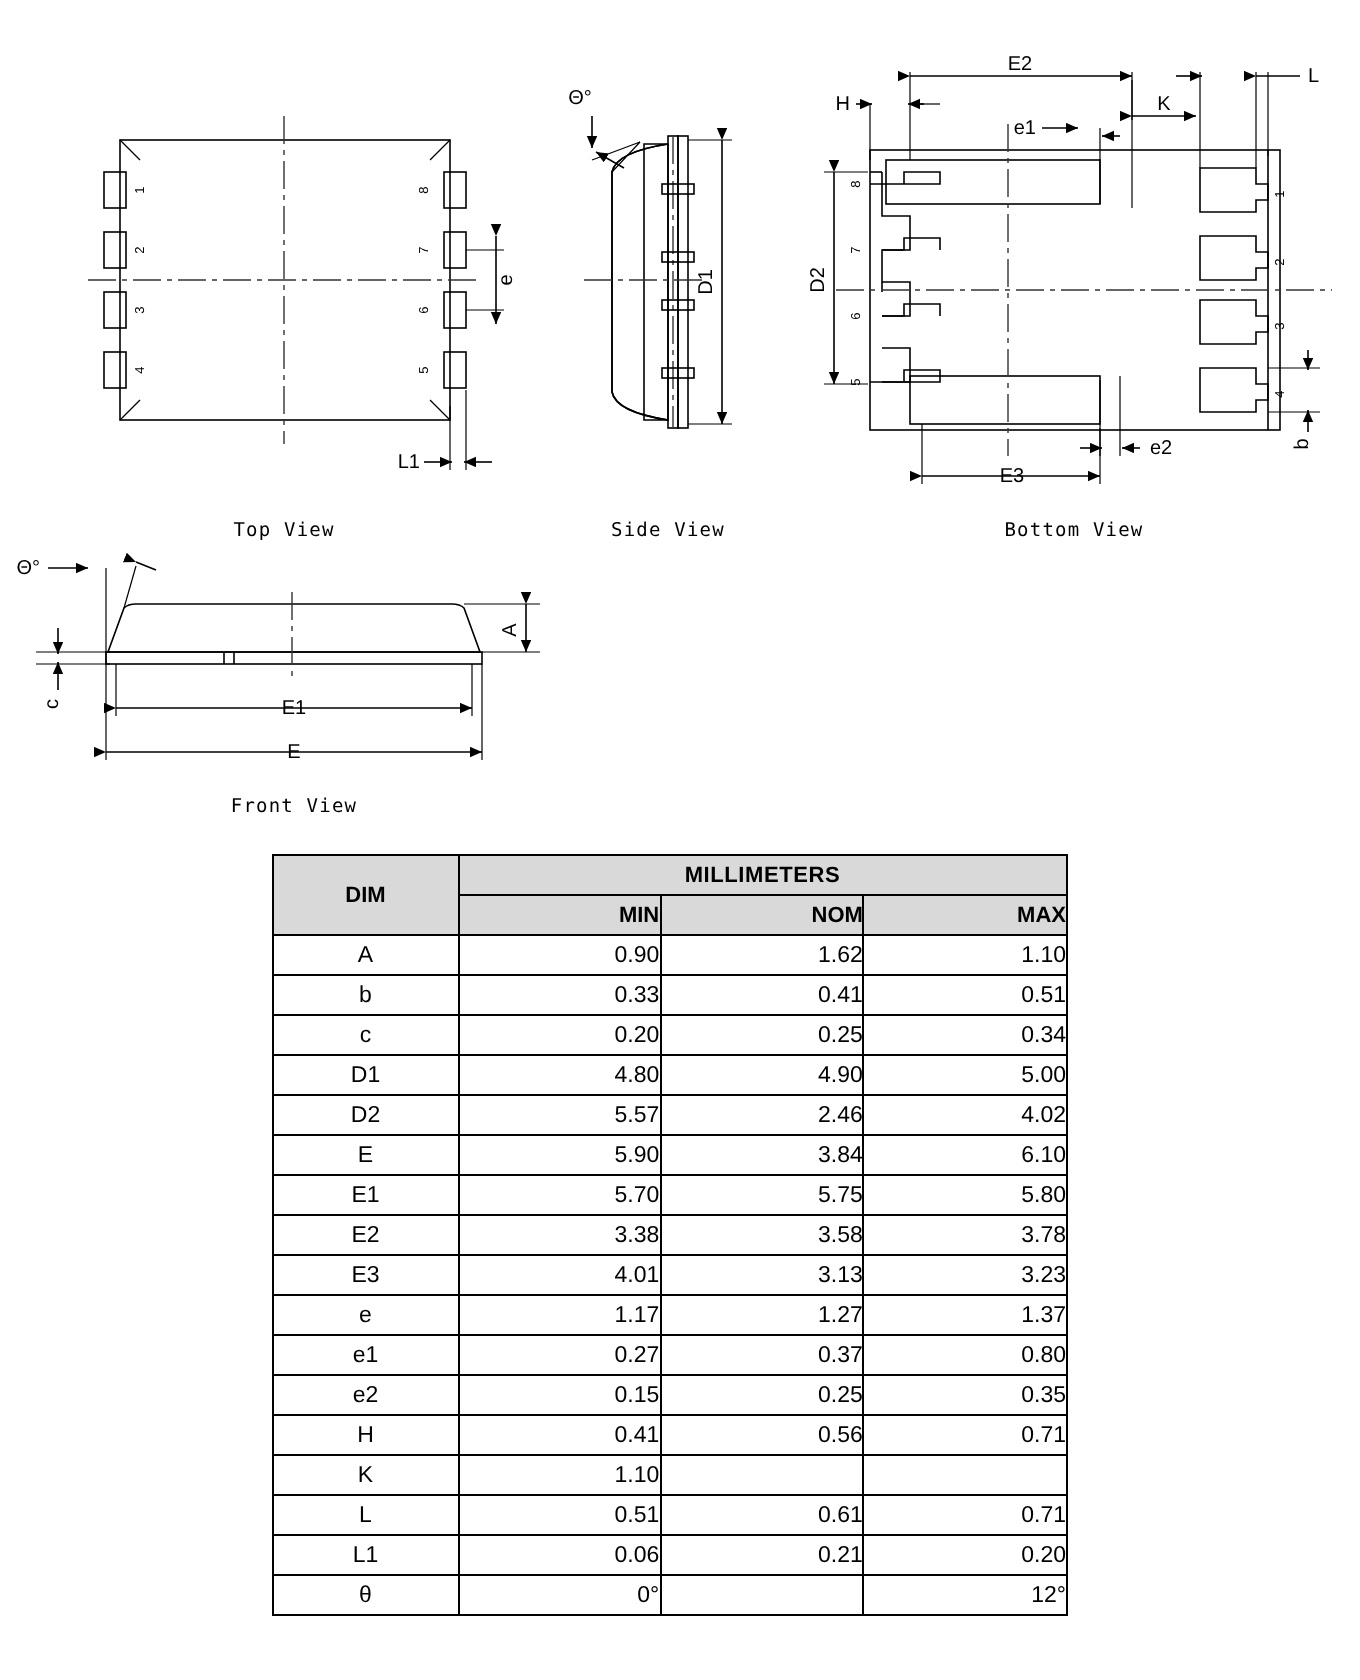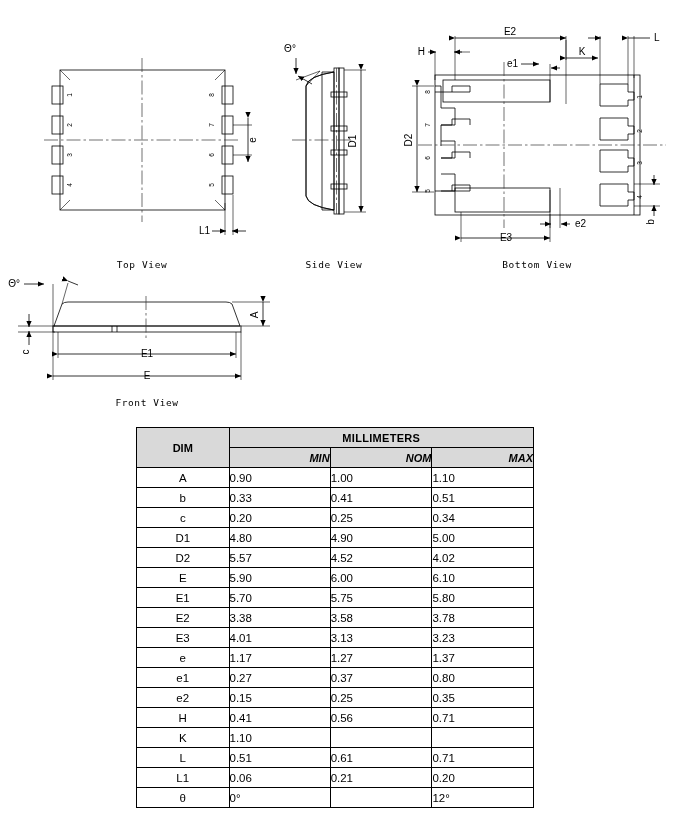--- a/index.html
+++ b/index.html
@@ -51,25 +51,25 @@
     font-weight: bold;
     font-size: 11px;
   }
   th.th-units { letter-spacing: 0.3px; }
   td.dim-name {
     text-align: center;
     width: 110px;
     font-size: 11.5px;
   }
   td.val {
-    text-align: left;
+    text-align: right;
     padding-right: 10px;
     font-size: 11.5px;
   }
-  th.minmax { width: 120px; font-style: italic; }
+  th.minmax { width: 120px; }
   th.hdr-min, th.hdr-nom, th.hdr-max {
     text-align: right;
     padding-right: 10px;
   }
   .viewlabel {
     font-family: "DejaVu Sans Mono", monospace;
     font-size: 9.5px;
     letter-spacing: 0.6px;
   }
   .dimtext {
@@ -361,21 +361,21 @@
         <tr>
           <th class="minmax hdr-min">MIN</th>
           <th class="minmax hdr-nom">NOM</th>
           <th class="minmax hdr-max">MAX</th>
         </tr>
       </thead>
       <tbody id="dim-body">
           <tr>
             <td class="dim-name">A</td>
             <td class="val">0.90</td>
-            <td class="val">1.00</td>
+            <td class="val">1.62</td>
             <td class="val">1.10</td>
           </tr>
           <tr>
             <td class="dim-name">b</td>
             <td class="val">0.33</td>
             <td class="val">0.41</td>
             <td class="val">0.51</td>
           </tr>
           <tr>
             <td class="dim-name">c</td>
@@ -385,27 +385,27 @@
           </tr>
           <tr>
             <td class="dim-name">D1</td>
             <td class="val">4.80</td>
             <td class="val">4.90</td>
             <td class="val">5.00</td>
           </tr>
           <tr>
             <td class="dim-name">D2</td>
             <td class="val">5.57</td>
-            <td class="val">4.52</td>
+            <td class="val">2.46</td>
             <td class="val">4.02</td>
           </tr>
           <tr>
             <td class="dim-name">E</td>
             <td class="val">5.90</td>
-            <td class="val">6.00</td>
+            <td class="val">3.84</td>
             <td class="val">6.10</td>
           </tr>
           <tr>
             <td class="dim-name">E1</td>
             <td class="val">5.70</td>
             <td class="val">5.75</td>
             <td class="val">5.80</td>
           </tr>
           <tr>
             <td class="dim-name">E2</td>

